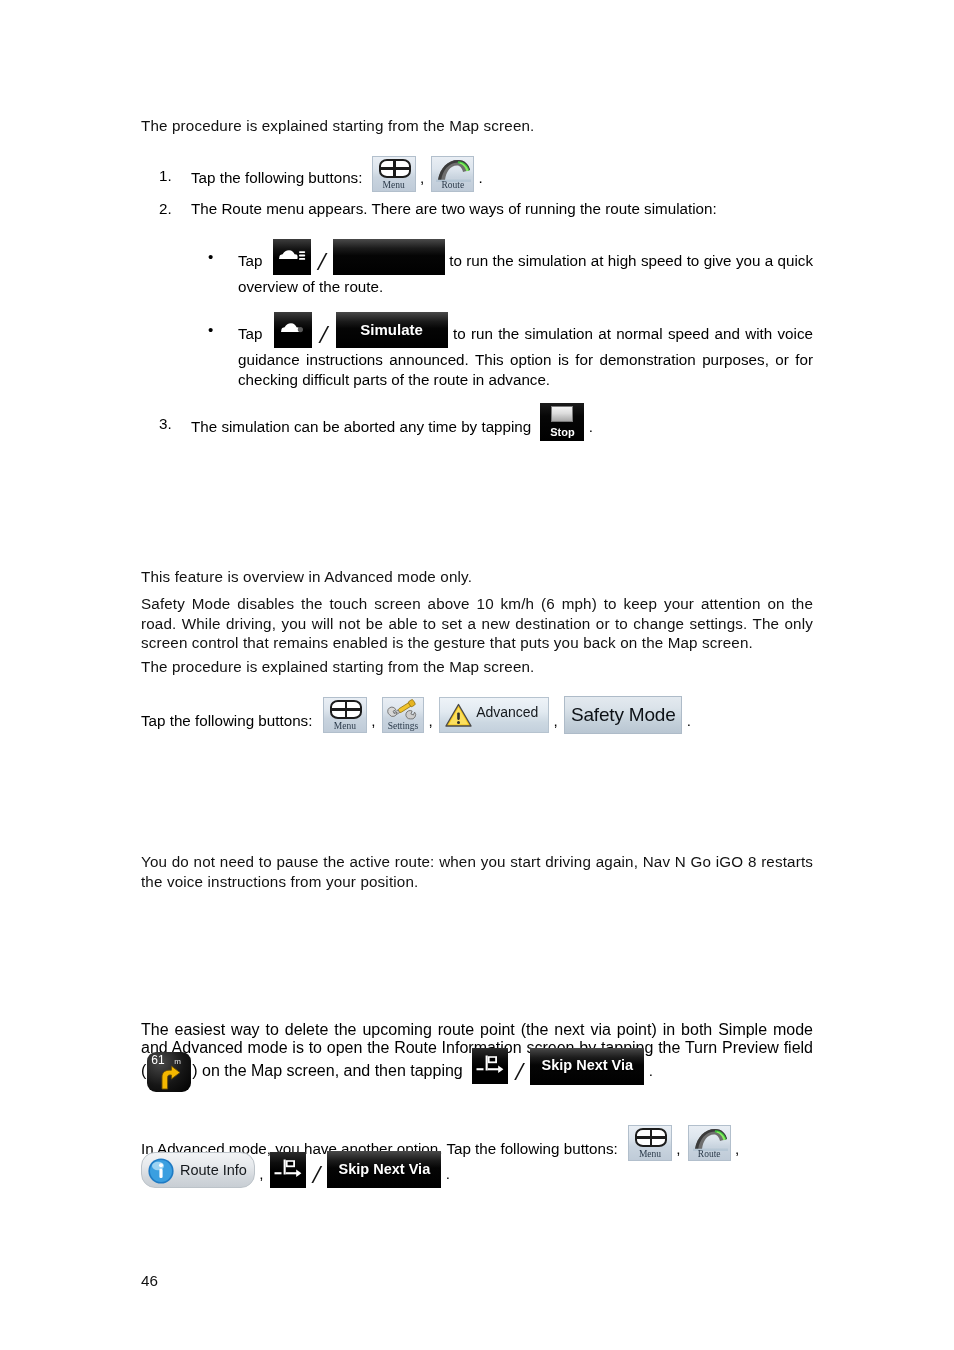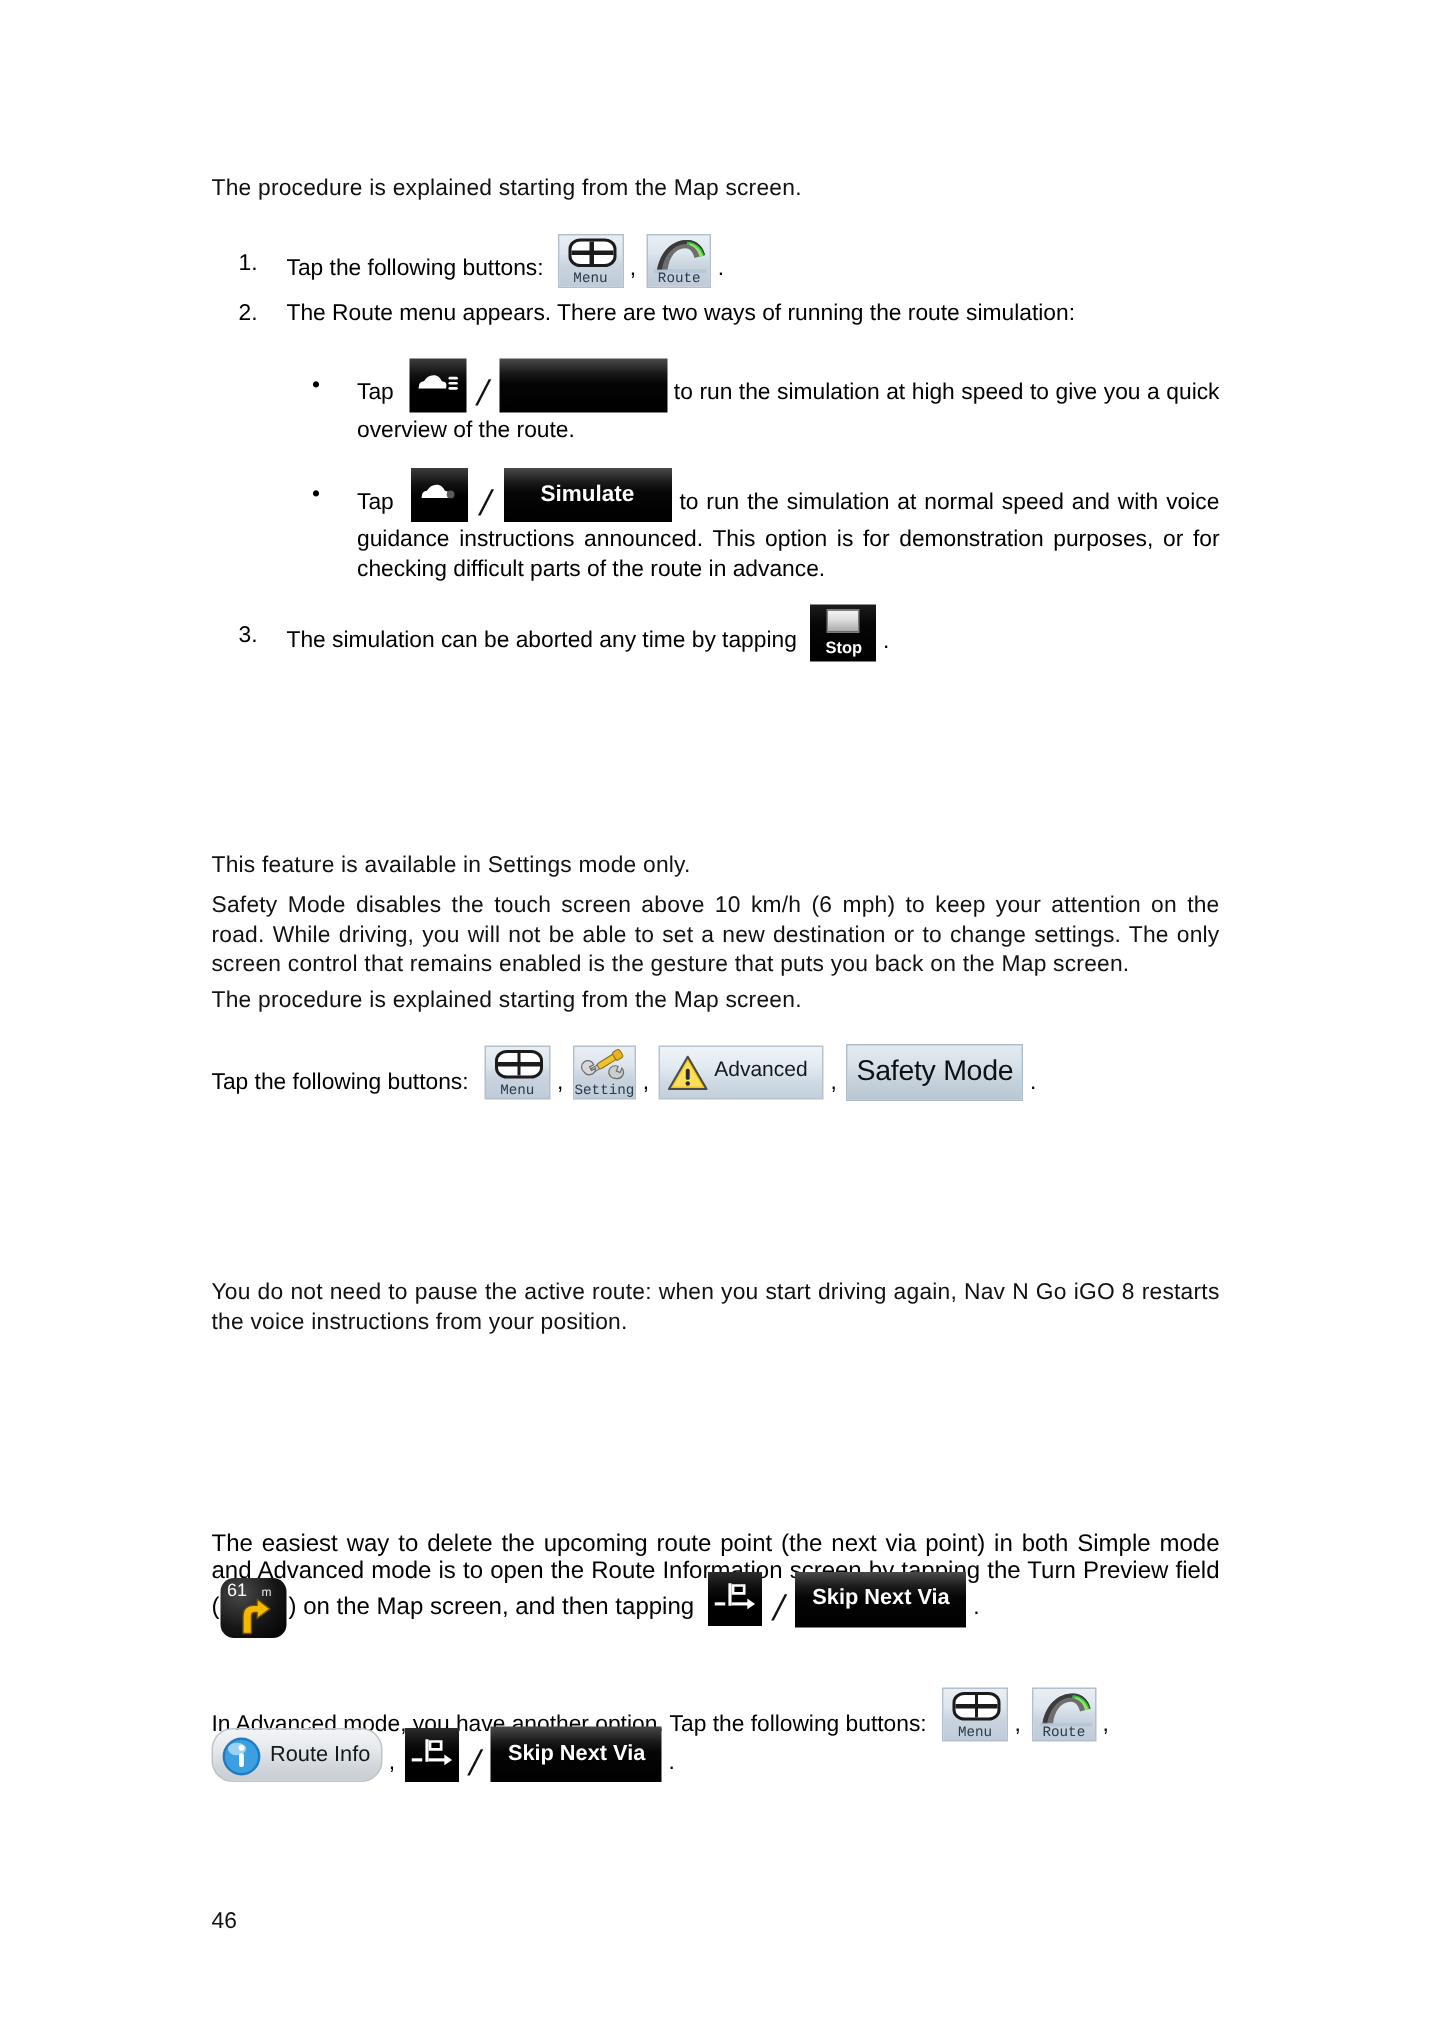--- a/index.html
+++ b/index.html
@@ -59,21 +59,21 @@
     background: linear-gradient(180deg,#e9eef4 0%, #dde5ed 35%, #c9d4df 60%, #bfcbd8 100%);
     border: 1px solid #b2bfcc;
   }
   .btn-light .cap {
     position: absolute;
     bottom: 0px;
     left: 0;
     right: 0;
     font-size: 9.5px;
     color: #2b3a4a;
-    font-family: Liberation Mono, monospace;
+    font-family: Liberation Serif, serif;
     line-height: 11px;
   }
 
   
   .menu-btn { width: 44px; height: 36px; }
   .menu-glyph {
     position: absolute;
     left: 6px; top: 2px;
     width: 32px; height: 19px;
     border: 2px solid #1b1b1b;
@@ -346,21 +346,21 @@
       <span>The simulation can be aborted any time by tapping</span>
       <span class="btn stop-btn" style="margin-left:5px;margin-top:-11px;">
         <span class="stop-sq"></span>
         <span class="dlabel">Stop</span>
       </span>
       <span class="comma">.</span>
     </div>
   </div>
 
   <div class="content" style="top:567px;">
-    <p class="body-text">This feature is available in Settings mode only.</p>
+    <p class="body-text">This feature is overview in Advanced mode only.</p>
   </div>
 
   <div class="content" style="top:594px;">
     <p class="body-text">Safety Mode disables the touch screen above 10 km/h (6 mph) to keep your attention on the road. While driving, you will not be able to set a new destination or to change settings. The only screen control that remains enabled is the gesture that puts you back on the Map screen.</p>
   </div>
 
   <div class="content" style="top:657px;">
     <p class="body-text">The procedure is explained starting from the Map screen.</p>
   </div>
 

